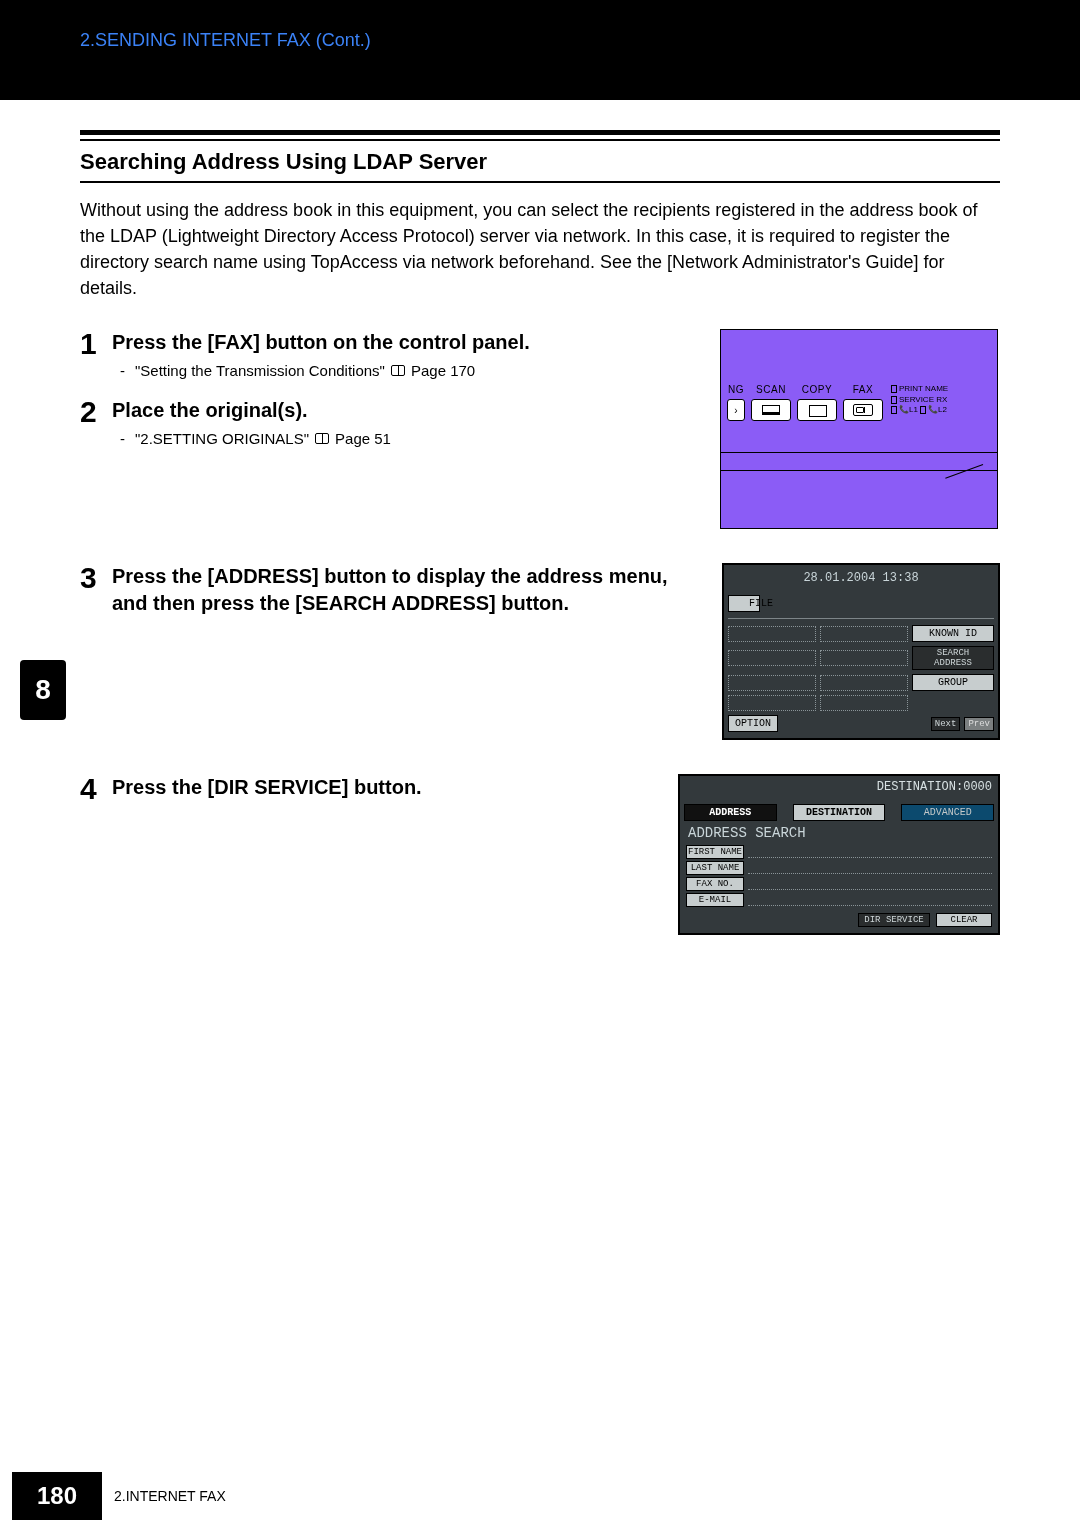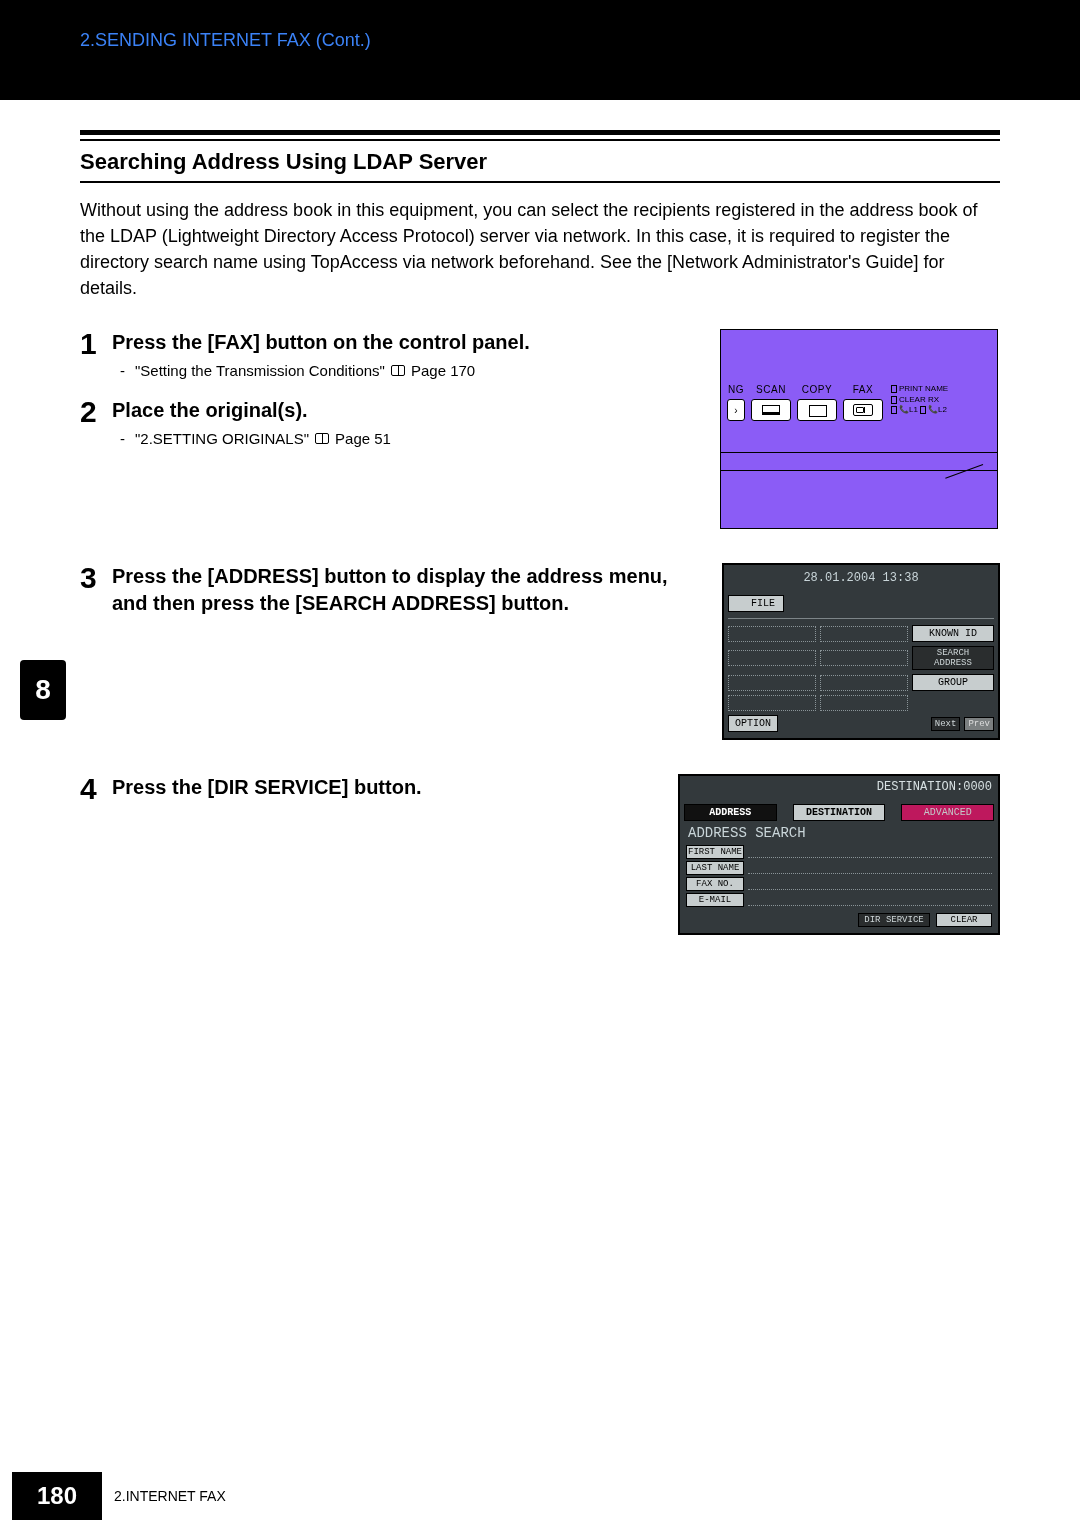--- a/index.html
+++ b/index.html
@@ -52,21 +52,21 @@
   .lcd-hr { border-top: 1px solid #7d8588; margin: 6px 0; }
 
   
   .lcd2 { width: 322px; border: 2px solid #000; background: #000; font-family: "Courier New", monospace; font-size: 11px; }
   .lcd2-inner { background: #33393c; padding: 2px 4px 6px; }
   .dest-bar { text-align: right; color: #d7e0e2; font-size: 12px; padding: 2px 2px 10px; }
   .tab-row { display: flex; gap: 16px; margin-bottom: 2px; }
   .tab-btn { flex: 1; text-align: center; font-size: 10px; padding: 2px 0; border: 1px solid #000; }
   .tab-btn.active { background: #111; color: #fff; font-weight: bold; }
   .tab-btn.mid { background: #c7cdce; color: #000; font-weight: bold; }
-  .tab-btn.dim { background: #be185d; color: #c4c8c9; }
+  .tab-btn.dim { background: #0c4a6e; color: #c4c8c9; }
   .search-title { color: #c9d5d9; font-size: 14px; padding: 2px 4px; }
   .field-row { display: flex; align-items: center; gap: 4px; margin: 2px 2px; }
   .field-btn { width: 58px; background: #c7cdce; color: #000; border: 1px solid #000; font-size: 9px; text-align: center; padding: 1px 0; }
   .field-line { flex: 1; height: 12px; border-bottom: 1px dotted #8a9498; }
   .lcd2-bottom { display: flex; justify-content: flex-end; gap: 6px; margin: 6px 2px 0; }
 
   
   .step-block { display: flex; gap: 20px; margin-top: 34px; margin-bottom: 34px; }
   .step-block .left { flex: 1; }
   .step-block .right { flex: 0 0 278px; }
@@ -152,21 +152,21 @@
                 </div>
           </div>
           <div class="mode-col">
             <div class="mode-label">FAX</div>
             <div class="mode-btn">
                   <span class="ico-fax"></span>
                 </div>
           </div>
           <div class="leds">
             <div><span class="led-box"></span><span>PRINT NAME</span></div>
-            <div><span class="led-box"></span><span>CLEAR RX</span></div>
+            <div><span class="led-box"></span><span>SERVICE RX</span></div>
             <div>
               <span class="led-box"></span>📞<span>L1</span>
               <span class="led-box"></span>📞<span>L2</span>
             </div>
           </div>
         </div>
         <div class="hr-panel" style="top:122px;"></div>
         <div class="hr-panel" style="top:140px;"></div>
         <div class="corner" style="top:134px;"></div>
       </div>
@@ -180,21 +180,21 @@
         <div class="step-body">
           <div class="step-text">Press the [ADDRESS] button to display the address menu, and then press the [SEARCH ADDRESS] button.</div>
         </div>
       </div>
     </div>
     <div class="right">
       <div class="lcd1">
         <div class="lcd1-inner">
           <div class="datetime">28.01.2004 13:38</div>
           <div class="lcd-row">
-            <div class="lcd-btn" style="width:56px;padding-left:20px;">FILE</div>
+            <div class="lcd-btn" style="width:32px;padding-left:20px;">FILE</div>
           </div>
           <div class="lcd-hr"></div>
           <div class="lcd-row">
             <div class="lcd-cell"></div>
             <div class="lcd-cell"></div>
             <div class="lcd-btn lcd-right-col">KNOWN ID</div>
           </div>
           <div class="lcd-row">
             <div class="lcd-cell"></div>
             <div class="lcd-cell"></div>

